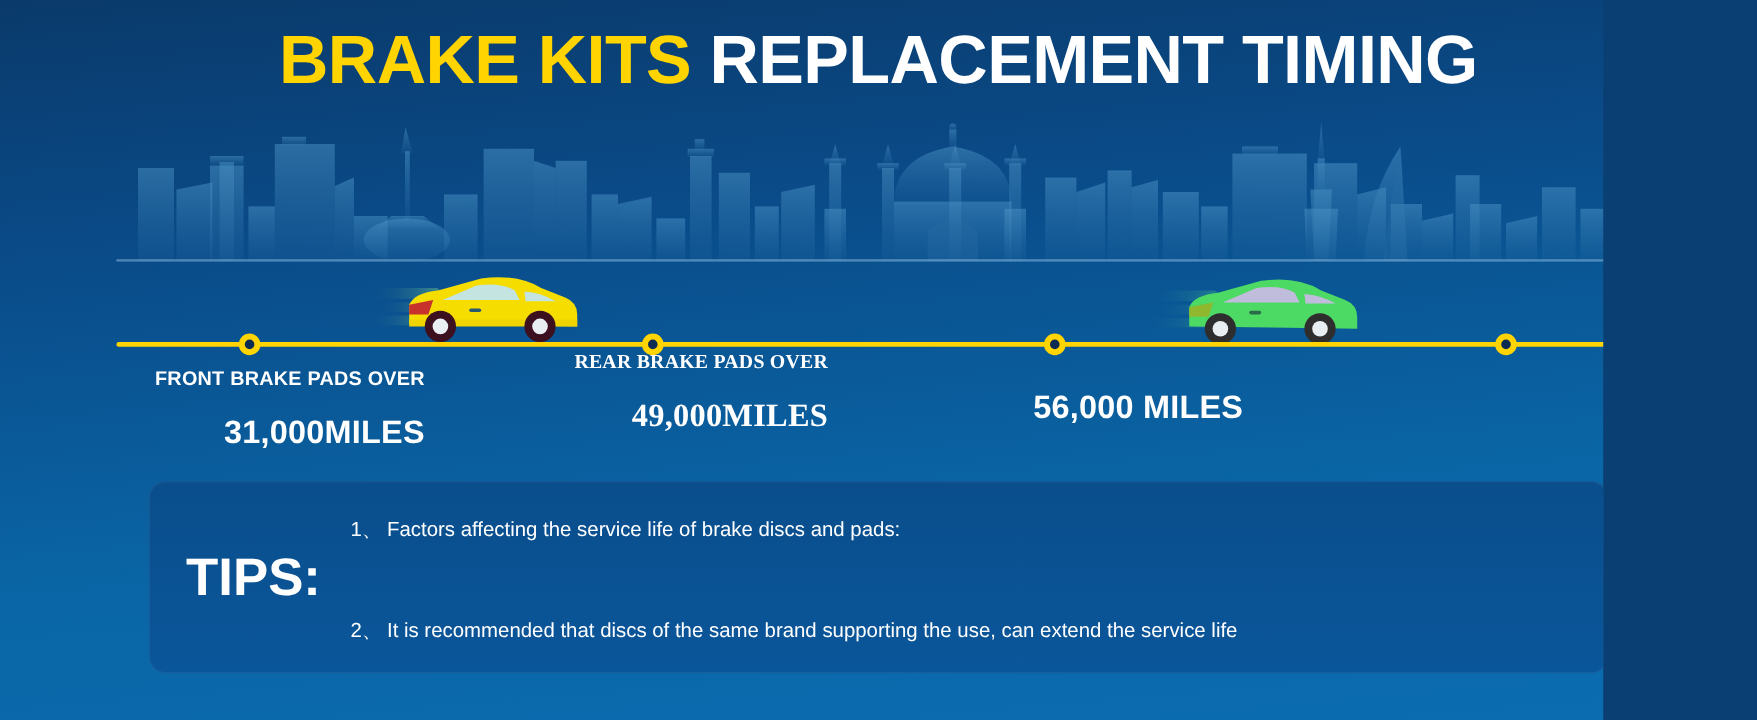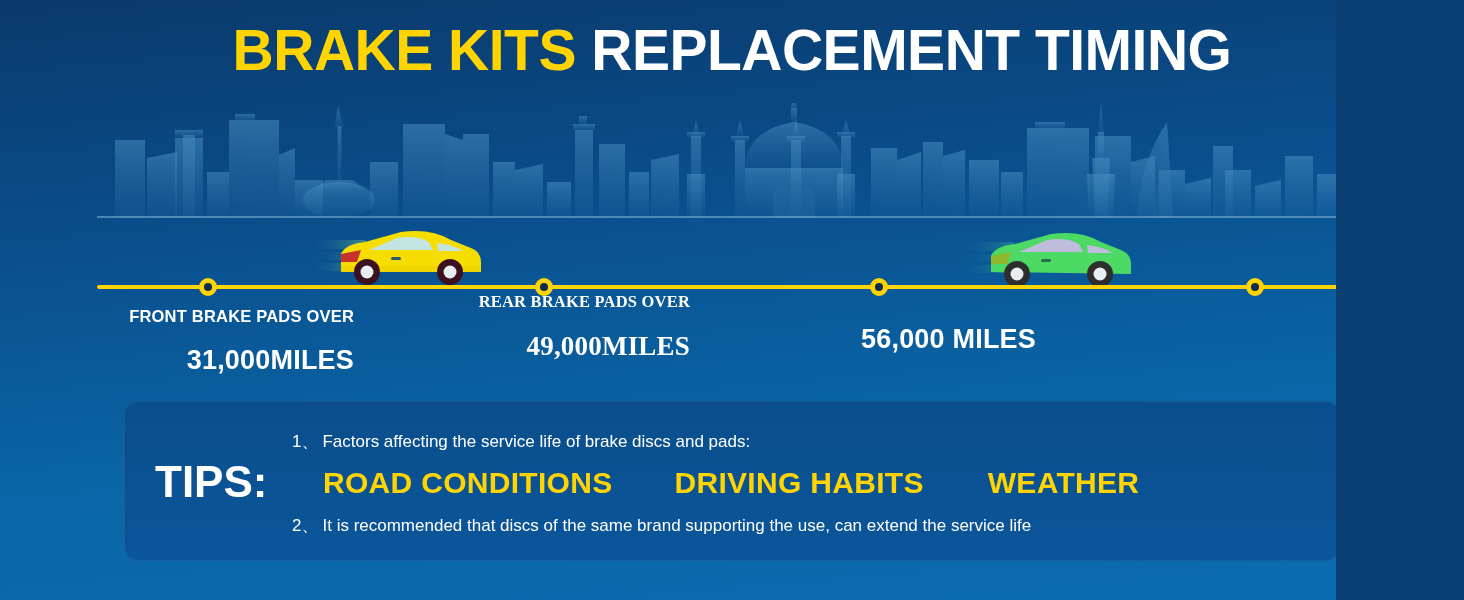--- a/index.html
+++ b/index.html
@@ -255,21 +255,18 @@
 
 
   <div id="tips"></div>
 
   <div id="tips-label">TIPS:</div>
 
   <div class="tip-line" id="tip1">
     <span class="tip-num">1、</span><span>Factors affecting the service life of brake discs and pads:</span>
   </div>
 
-  <div id="factors">
-    <span class="f">ROAD CONDITIONS</span><span class="gap1"></span><span class="f">DRIVING HABITS</span><span class="gap2"></span><span class="f">WEATHER</span>
-  </div>
 
   <div class="tip-line" id="tip2">
     <span class="tip-num">2、</span><span>It is recommended that discs of the same brand supporting the use, can extend the service life</span>
   </div>
 
 </div>
 
 </body></html>

